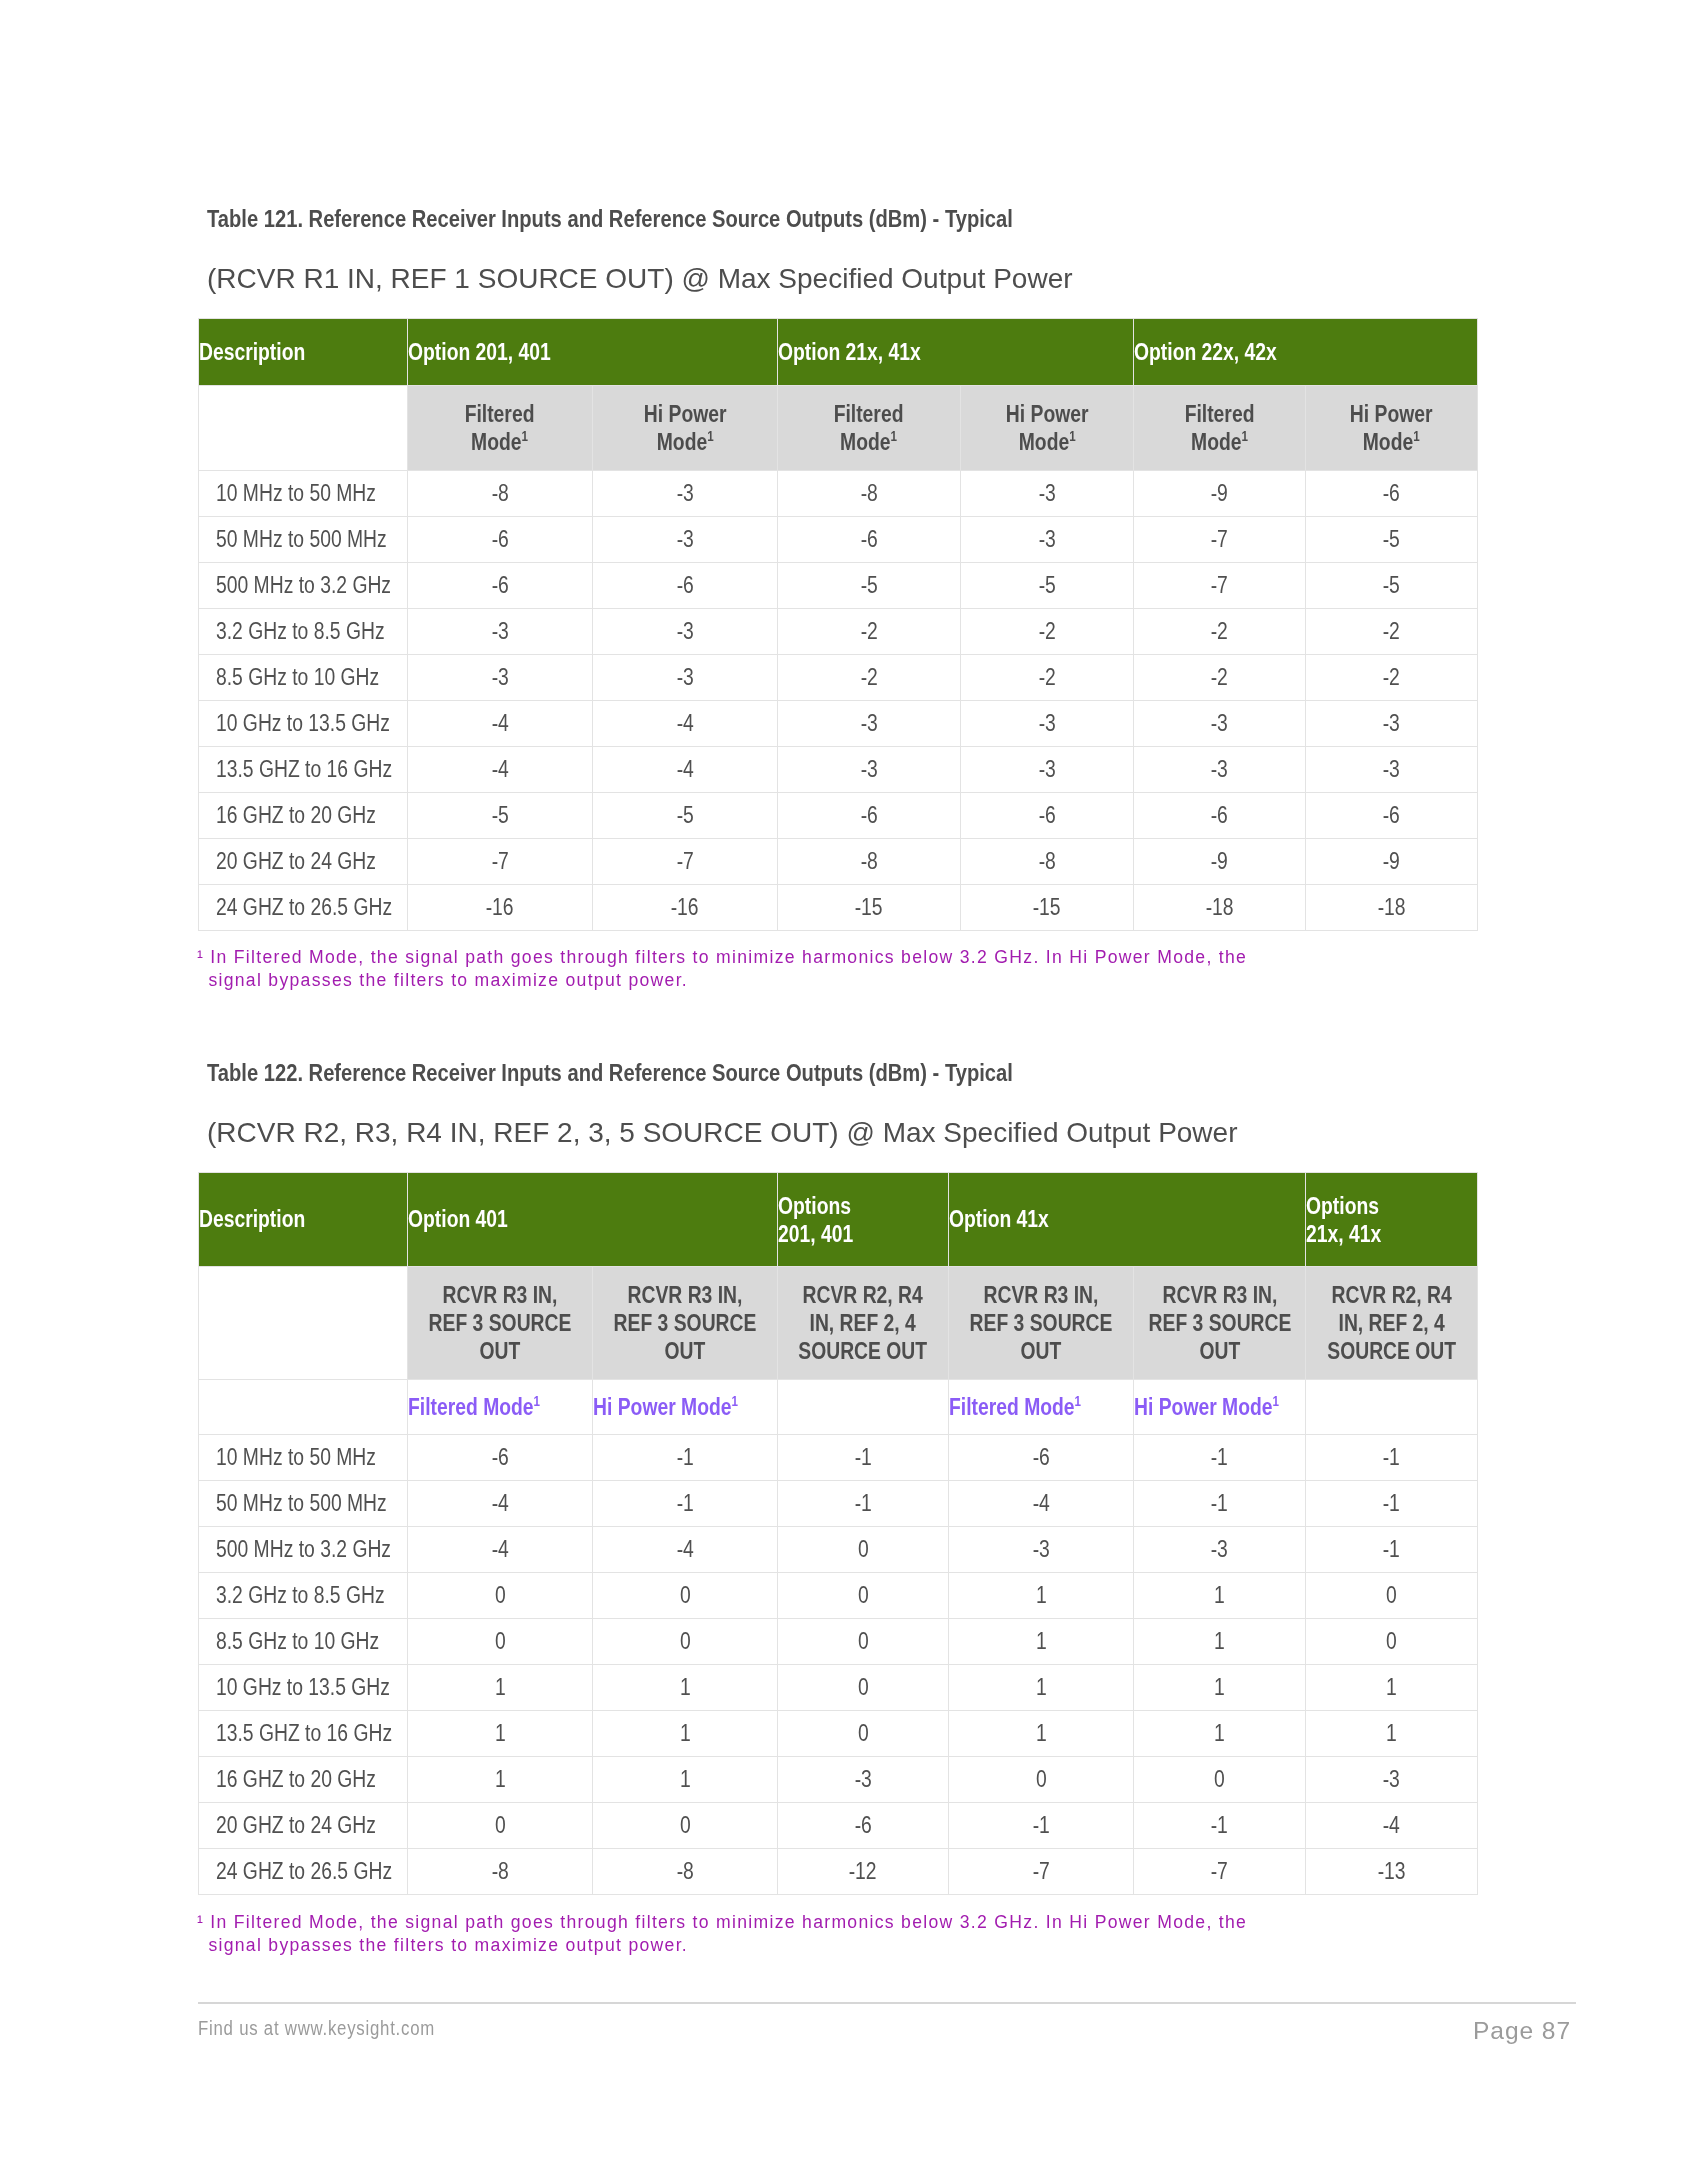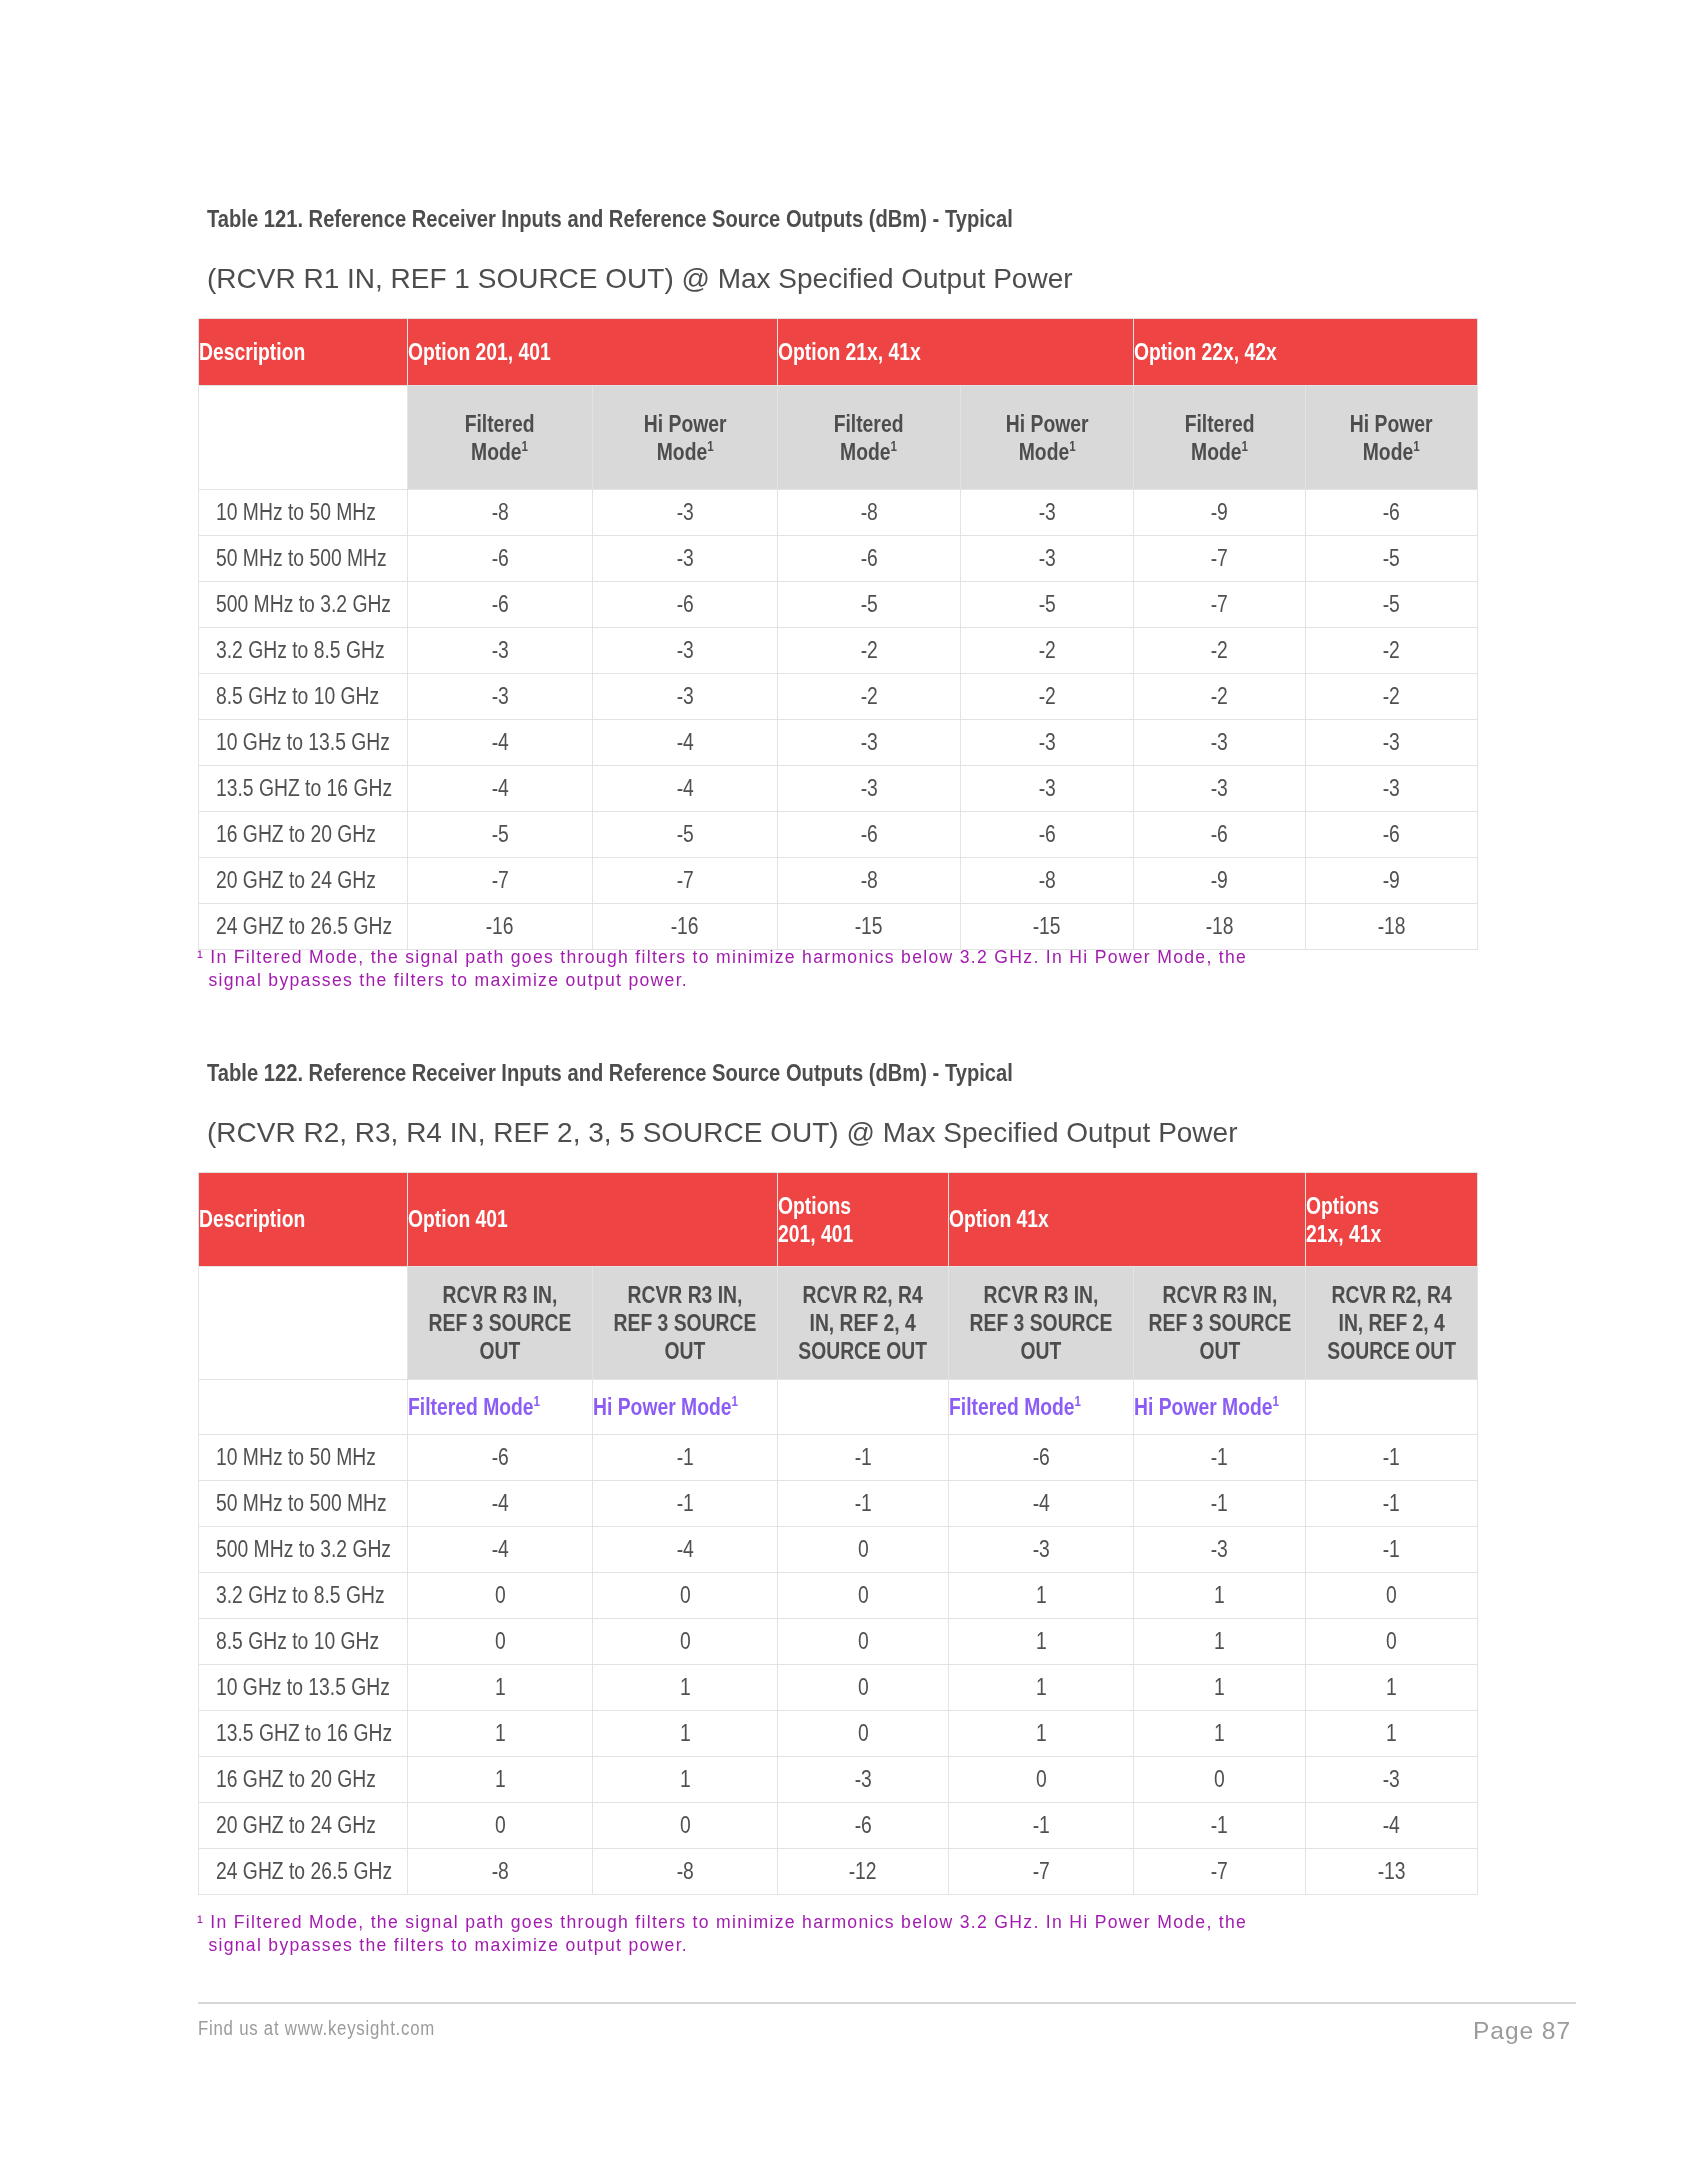--- a/index.html
+++ b/index.html
@@ -2,21 +2,21 @@
 <html style="font-size:14px"><head>
 <meta charset="utf-8">
 <style>
   html, body { margin:0; padding:0; background:#ffffff; }
   body { width:1685px; height:2180px; position:relative; font-family:"Liberation Sans", sans-serif; color:#505050; overflow:hidden; }
   .abs { position:absolute; }
   .tbl-title { left:207px; font-size:24px; font-weight:bold; color:#4d4d4d; transform:scaleX(0.84); transform-origin:left center; white-space:nowrap; }
   .tbl-sub { left:207px; font-size:28px; color:#4d4d4d; white-space:nowrap; }
   table.spec { position:absolute; left:198px; width:1280px; border-collapse:collapse; table-layout:fixed; }
   table.spec td, table.spec th { border:1.8px solid #e3e3e3; padding:0; font-size:23px; }
-  .hdr-dark th { background:#ef4444; color:#ffffff; font-weight:bold; text-align:left; padding-left:9.7px; border-color:#bdbcc2; }
+  .hdr-dark th { background:#4d7c0f; color:#ffffff; font-weight:bold; text-align:left; padding-left:9.7px; border-color:#bdbcc2; }
   .hdr-light td.sub { background:#d9d9d9; color:#4d4d4d; font-weight:bold; text-align:center; line-height:28px; }
   .hdr-light td.blank { background:#ffffff; }
   .cond { display:inline-block; transform:scaleX(0.84); transform-origin:center; }
   .condl { display:inline-block; transform:scaleX(0.84); transform-origin:left center; white-space:nowrap; }
   .data td { color:#505050; text-align:center; }
   .data td.desc { text-align:left; padding-left:17px;margin-top:48px; }
   .mode-row td { text-align:left; padding-left:9.7px; font-weight:bold; color:#8b5cf6; }
   sup { font-size:0.6em; vertical-align:super; line-height:0; }
   .foot { left:197px; font-size:17.6px; color:#a21caf; letter-spacing:1.3px; line-height:23px; white-space:nowrap; }
   .footer-line { left:198px; width:1378px; height:1.8px; background:#d6d6d6; }
@@ -39,21 +39,21 @@
       <col style="width:172px">
       <col style="width:172px">
   </colgroup>
   <tbody>
       <tr class="hdr-dark" style="height:67px;">
     <th><span class="condl">Description</span></th>
     <th colspan="2"><span class="condl">Option 201, 401</span></th>
     <th colspan="2"><span class="condl">Option 21x, 41x</span></th>
     <th colspan="2"><span class="condl">Option 22x, 42x</span></th>
   </tr>
-  <tr class="hdr-light" style="height:104px;">
+  <tr class="hdr-light" style="height:85px;">
     <td class="blank"></td>
     <td class="sub"><span class="cond"><span>Filtered</span><br><span>Mode</span><sup>1</sup></span></td>
     <td class="sub"><span class="cond"><span>Hi Power</span><br><span>Mode</span><sup>1</sup></span></td>
     <td class="sub"><span class="cond"><span>Filtered</span><br><span>Mode</span><sup>1</sup></span></td>
     <td class="sub"><span class="cond"><span>Hi Power</span><br><span>Mode</span><sup>1</sup></span></td>
     <td class="sub"><span class="cond"><span>Filtered</span><br><span>Mode</span><sup>1</sup></span></td>
     <td class="sub"><span class="cond"><span>Hi Power</span><br><span>Mode</span><sup>1</sup></span></td>
   </tr>
   </tbody>
     <tbody id="t121-body">

